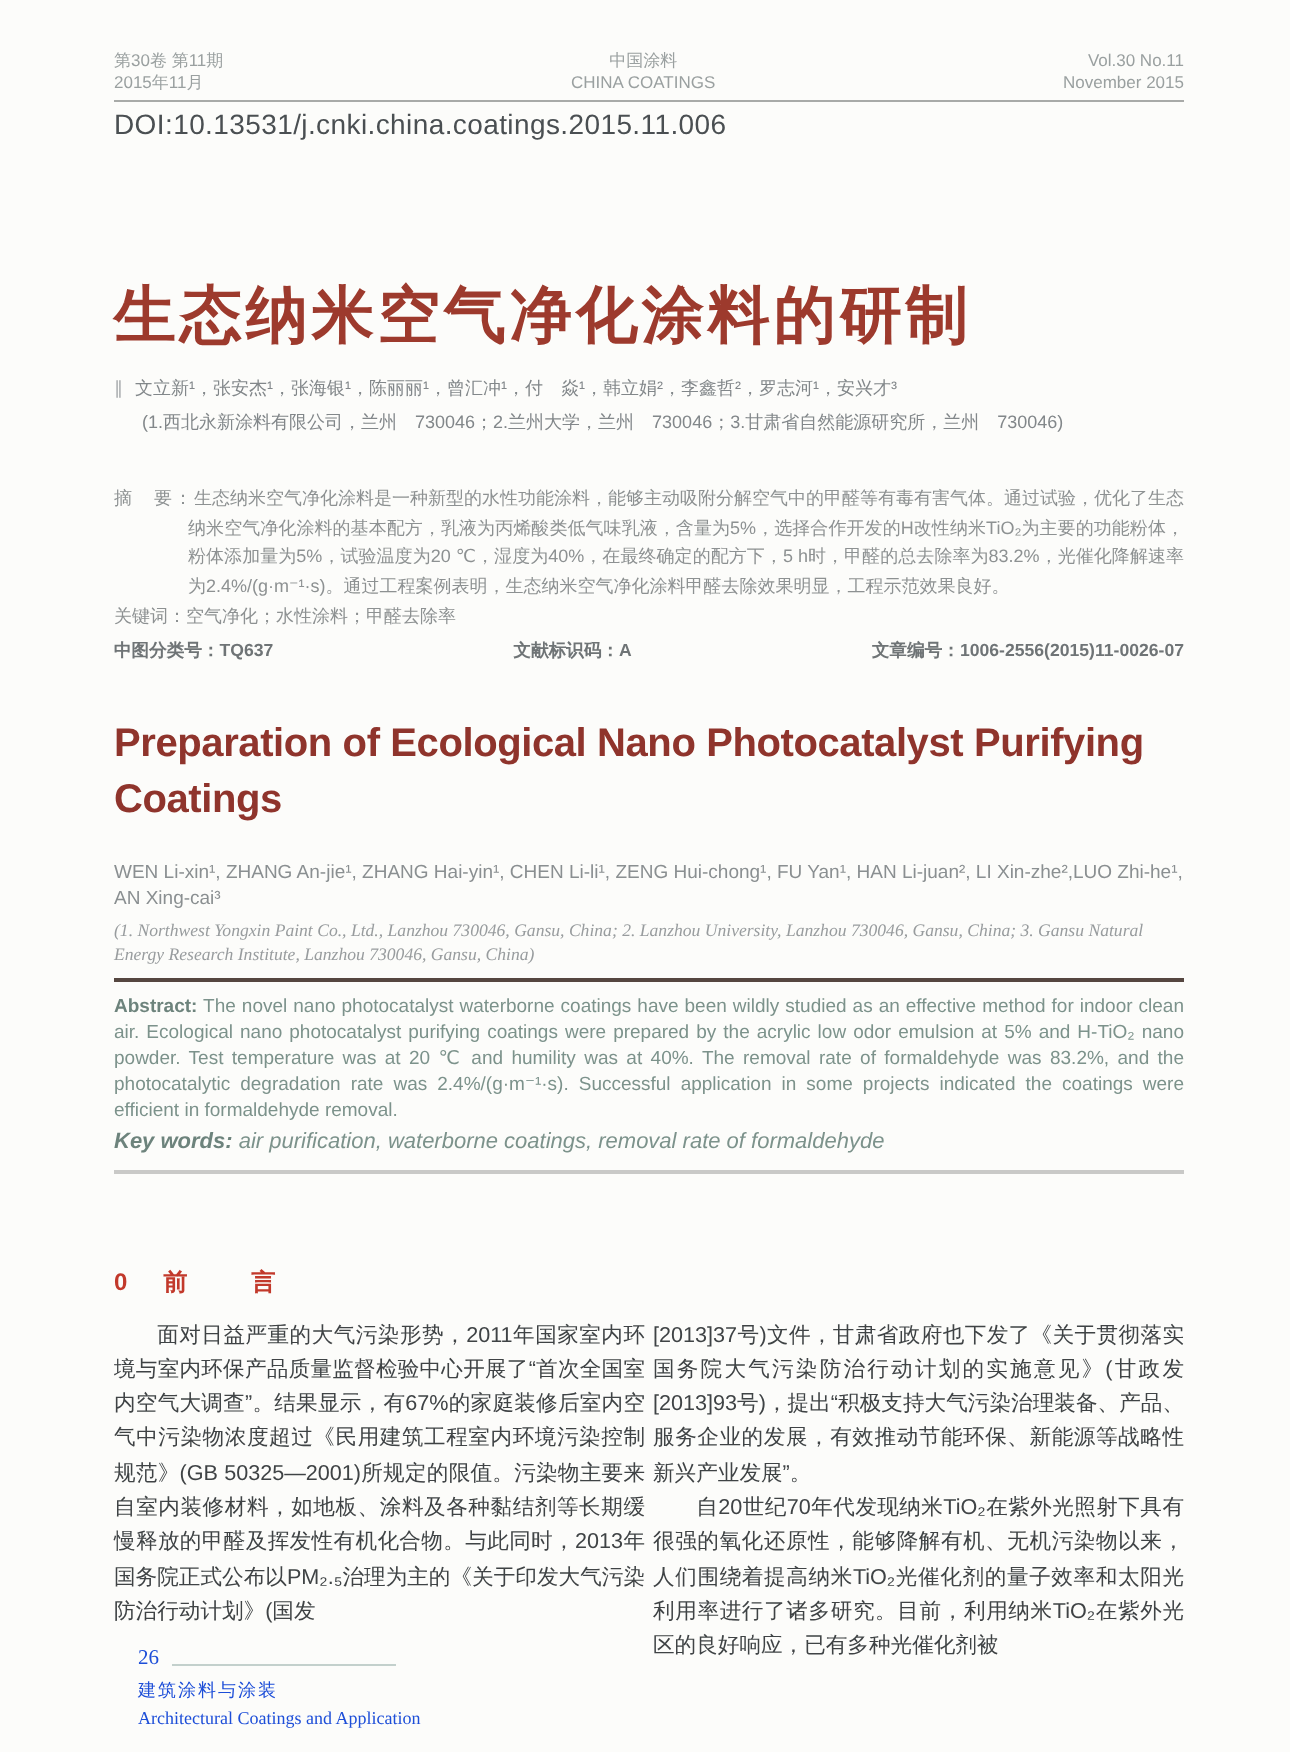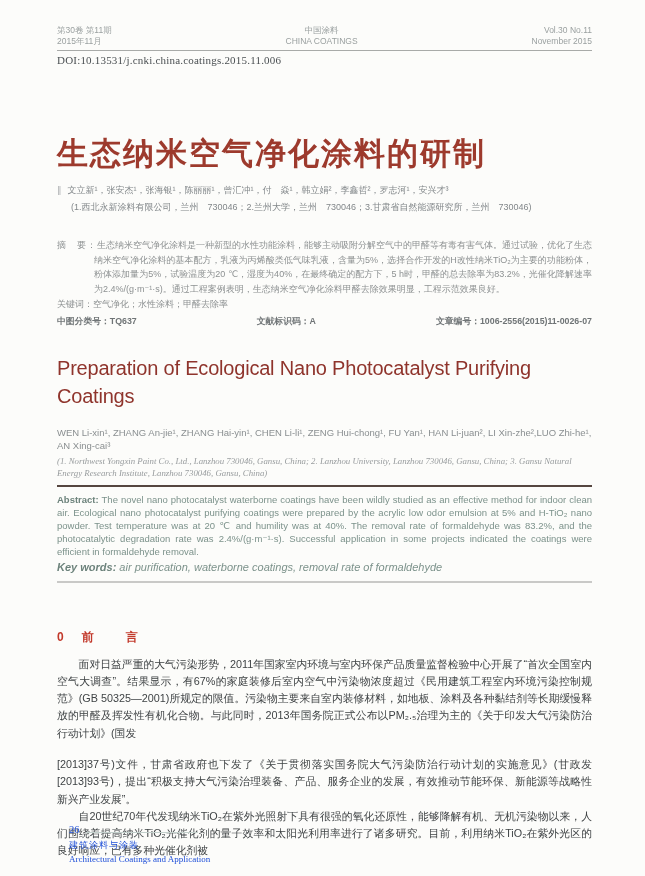--- a/index.html
+++ b/index.html
@@ -11,54 +11,54 @@
     background:#fcfcfa;
     font-family:"Liberation Sans","DejaVu Sans",sans-serif;
     color:#3f4345;
     overflow:hidden;
   }
   
   .jhead{display:flex;justify-content:space-between;font-size:8.5px;line-height:11px;color:#9aa0a0;}
   .jh-col.center{text-align:center;}
   .jh-col.right{text-align:right;}
   .jh-rule{margin-top:3px;border-top:1.5px solid #a8aaa8;}
-  .doi{margin-top:3px;font-size:11px;color:#4a4f52;letter-spacing:.2px;font-family:Liberation Serif, serif;}
+  .doi{margin-top:3px;font-size:14px;color:#4a4f52;letter-spacing:.2px;}
   
   .title-cn{
     margin:70px 0 0 0;font-size:31px;font-weight:bold;color:#9d3a2d;
     letter-spacing:2px;line-height:36px;
   }
   .authors-cn{margin-top:12px;font-size:9px;color:#82878a;}
   .amark{color:#a7aaac;margin-right:6px;font-size:9px;}
   .affil-cn{margin-top:4px;font-size:9px;color:#82878a;padding-left:14px;}
   
   .abstract-cn{
     margin-top:24px;font-size:9px;line-height:14.5px;color:#8d9192;
     padding-left:37px;text-indent:-37px;text-align:justify;
   }
   .abstract-cn .abs-label{letter-spacing:1px;}
   .keywords-cn{margin-top:1px;font-size:9px;line-height:14.5px;color:#8d9192;}
   .class-row{margin-top:4px;display:flex;justify-content:space-between;font-size:8.8px;color:#6f7476;font-weight:bold;}
   
   .title-en{
-    margin:26px 0 0 0;font-size:20px;font-weight:normal;color:#8f342c;
+    margin:26px 0 0 0;font-size:20px;font-weight:bold;color:#8f342c;
     line-height:28px;letter-spacing:-0.2px;
   }
   .authors-en{margin-top:16px;font-size:9.5px;line-height:13px;color:#8a8f91;}
   .affil-en{margin-top:3px;font-size:8.8px;line-height:12px;color:#989c9e;font-style:italic;font-family:"Liberation Serif","DejaVu Serif",serif;}
   .rule-dark{margin-top:6px;height:2px;background:#554640;}
   .abstract-en{margin-top:6px;font-size:9.5px;line-height:13.2px;color:#7c928b;text-align:justify;}
   .abstract-en b,.keywords-en b{color:#6d837c;}
   .keywords-en{margin-top:2px;font-size:11px;line-height:13px;color:#7c928b;font-style:italic;}
   .rule-light{margin-top:7px;height:2px;background:#c9c9c7;}
   
   .section-head{margin-top:46px;font-size:12px;font-weight:bold;color:#c2392b;}
   .section-head .sec-num{margin-right:18px;}
   .section-head .sec-title{letter-spacing:10px;}
-  .columns{margin-top:10px;display:flex;gap:14px;flex-direction:column;}
+  .columns{margin-top:10px;display:flex;gap:4px;}
   .col{flex:1;min-width:0;}
   .col p{margin:0;font-size:10.8px;line-height:17.3px;text-align:justify;text-indent:2em;color:#3f4345;}
   .col p.noindent{text-indent:0;}
   
   .pfooter{position:absolute;left:69px;bottom:12px;color:#1d4ed8;}
   .pagenum-row{display:flex;align-items:flex-end;gap:6px;}
   .pagenum{font-size:10.5px;font-family:"Liberation Serif","DejaVu Serif",serif;}
   .pn-rule{width:112px;height:1px;background:#c3d0cc;margin-bottom:2px;}
   .footer-cn{margin-top:4px;font-size:9px;letter-spacing:1px;}
   .footer-en{margin-top:2px;font-size:9px;font-family:"Liberation Serif","DejaVu Serif",serif;}

